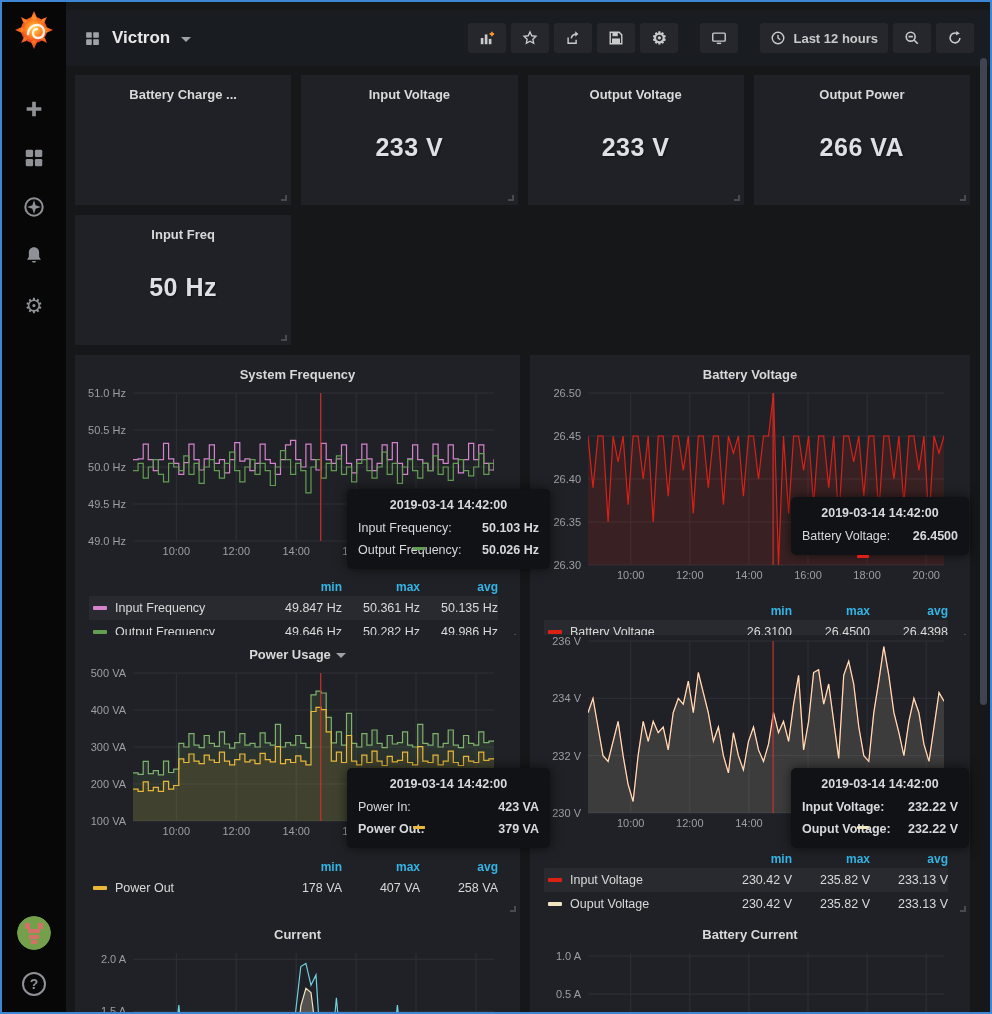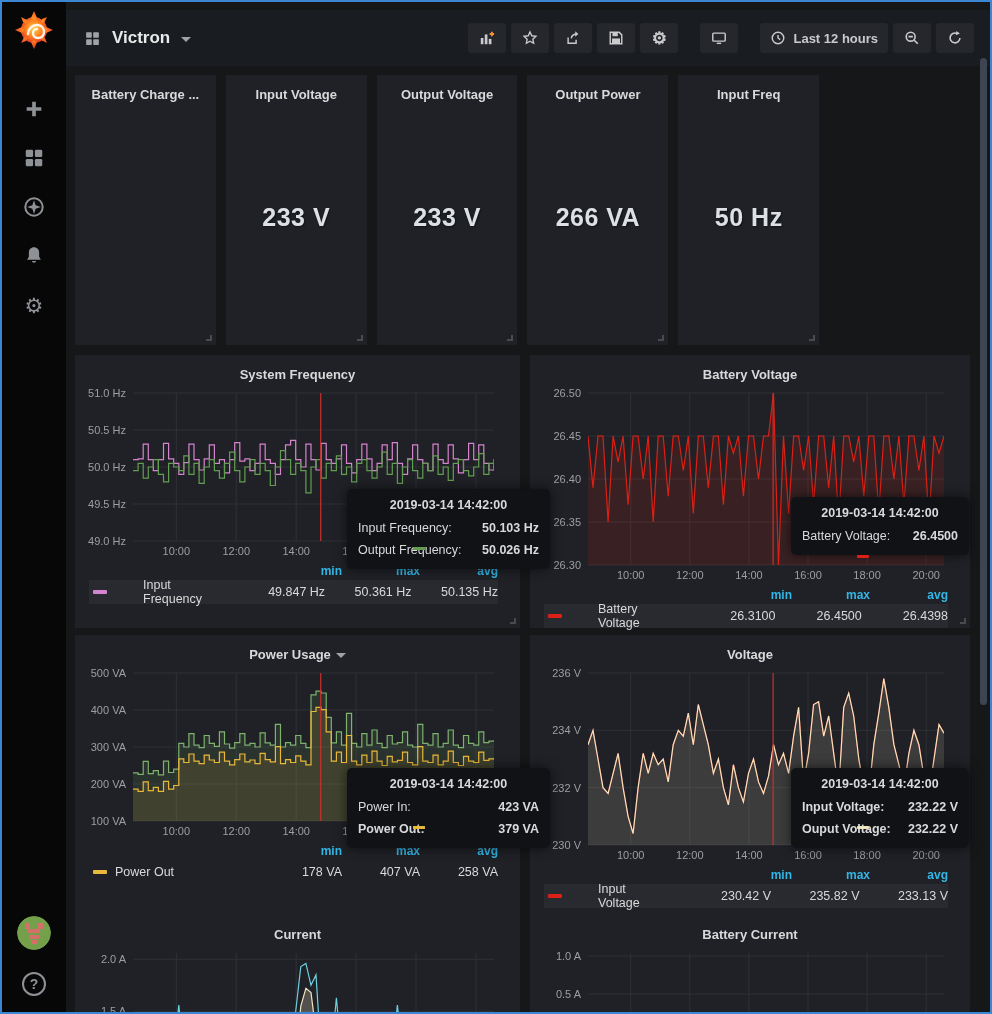--- a/index.html
+++ b/index.html
@@ -30,42 +30,42 @@
   .nv-right { margin-left:auto; display:flex; align-items:center; gap:5px; }
   .nbtn { height:30px; min-width:38px; padding:0 10px; background:#25272c; border-radius:3px;
     display:flex; align-items:center; justify-content:center; gap:7px; color:#c9cacc; cursor:pointer;
     font-size:13px; font-weight:700; }
   .nbtn svg { width:16px; height:16px; }
   .gap-l { margin-left:17px; }
 
   
   .dash { position:absolute; left:66px; top:58px; right:2px; bottom:2px; background:#161719; overflow:hidden; }
   .stats { position:absolute; left:9px; top:17px; width:895px; height:270px;
-    display:grid; grid-template-columns:repeat(6,1fr); gap:10px;text-align:center; }
+    display:grid; grid-template-columns:repeat(4,1fr); gap:10px;text-align:center; }
   .grow { position:absolute; left:9px; width:895px; height:270px;
     display:grid; grid-template-columns:445px 440px; gap:10px; }
   .r1 { top:297px; } .r2 { top:577px; } .r3 { top:857px; }
 
   .panel { background:#1f2126; position:relative; display:flex; flex-direction:column; }
   .panel-title { height:26px; display:flex; align-items:center; justify-content:center; gap:5px;
     font-size:13px; font-weight:700; color:#d8d9da; cursor:pointer; margin-top:6px; white-space:nowrap; }
   .rsz { position:absolute; right:4px; bottom:4px; width:6px; height:6px;
     border-right:2px solid #5a5c60; border-bottom:2px solid #5a5c60; opacity:.7; cursor:nwse-resize; }
 
   .stat-val { flex:1; display:flex; align-items:center; justify-content:center; padding-bottom:18px;
     font-size:25px; font-weight:700; color:#dde1e6; letter-spacing:.5px;
     text-shadow:1px 1px 2px rgba(0,0,0,.45); }
   .gauge-wrap { flex:1; display:flex; align-items:center; justify-content:center; padding-bottom:14px; }
 
   .chart { width:100%; display:block; font-family:"Liberation Sans", sans-serif; cursor:crosshair; }
 
   .legend { padding:2px 22px 0 14px; }
-  .lg-head { display:flex; height:19px; align-items:center; font-weight:700; color:#33b5e5; font-size:12px; }
+  .lg-head { display:flex; height:19px; align-items:center; font-weight:700; color:#33b5e5; font-size:12px;margin-top:16px; }
   .lg-row { display:flex; height:24px; align-items:center; font-size:12.5px; color:#d8d9da; padding-left:4px; }
-  .lg-row.alt { background:rgba(255,255,255,.045);gap:28px; }
+  .lg-row.alt { background:rgba(255,255,255,.045); }
   .sp { flex:1; } .c { width:78px; text-align:right; }
   .sw { width:14px; height:4px; border-radius:1px; margin-right:8px; flex:none; }
   .lg-name { cursor:pointer; }
 
   
   .tt { position:absolute; z-index:40; background:#111215; border-radius:5px; padding:9px 11px 8px;
     box-shadow:0 0 12px rgba(0,0,0,.6); font-size:12.5px; color:#d8d9da; }
   .tt .hd { text-align:center; font-weight:700; margin-bottom:5px; white-space:nowrap; }
   .tt .r { display:flex; align-items:center; height:22px; white-space:nowrap; }
   .tt .dash { width:12px; height:3px; border-radius:1px; margin-right:7px; flex:none; }
@@ -305,20 +305,28 @@
             <span class="c">max</span>
             <span class="c">avg</span>
           </div>
         <div class="lg-row alt">
           <span class="sw" style="background-color: rgb(214, 131, 206);"></span>
           <span class="lg-name">Input Frequency</span>
             <span class="sp"></span>
           <span class="c">49.847 Hz</span>
             <span class="c">50.361 Hz</span>
             <span class="c">50.135 Hz</span>
+        </div>
+        <div class="lg-row">
+          <span class="sw" style="background-color: rgb(98, 158, 81);"></span>
+          <span class="lg-name">Output Frequency</span>
+            <span class="sp"></span>
+          <span class="c">49.646 Hz</span>
+            <span class="c">50.282 Hz</span>
+            <span class="c">49.986 Hz</span>
         </div>
       </div>
       <div class="rsz"></div>
     </div>
     <div class="panel">
       <div class="panel-title">
           <span>Battery Voltage</span>
         </div>
       <svg class="chart" viewBox="0 0 440 196" style="height: 196px;">
           <defs>
@@ -428,23 +436,20 @@
           <span class="lg-name">Power Out</span>
             <span class="sp"></span>
           <span class="c">178 VA</span>
             <span class="c">407 VA</span>
             <span class="c">258 VA</span>
         </div>
       </div>
       <div class="rsz"></div>
     </div>
     <div class="panel">
-      <div class="panel-title">
-          <span>Voltage</span>
-        </div>
       <svg class="chart" viewBox="0 0 440 196" style="height: 196px;">
           <defs>
             <clipPath id="clip3">
               <rect x="58" y="6" width="356" height="172"></rect>
             </clipPath>
           </defs>
           <line x1="100.72" x2="100.72" y1="6" y2="178" stroke="#2e3136" stroke-width="1"></line>
           <text x="100.72" y="192" text-anchor="middle" fill="#9d9fa3" font-size="11">10:00</text>
           <line x1="159.81599999999997" x2="159.81599999999997" y1="6" y2="178" stroke="#2e3136" stroke-width="1"></line>
           <text x="159.81599999999997" y="192" text-anchor="middle" fill="#9d9fa3" font-size="11">12:00</text>

